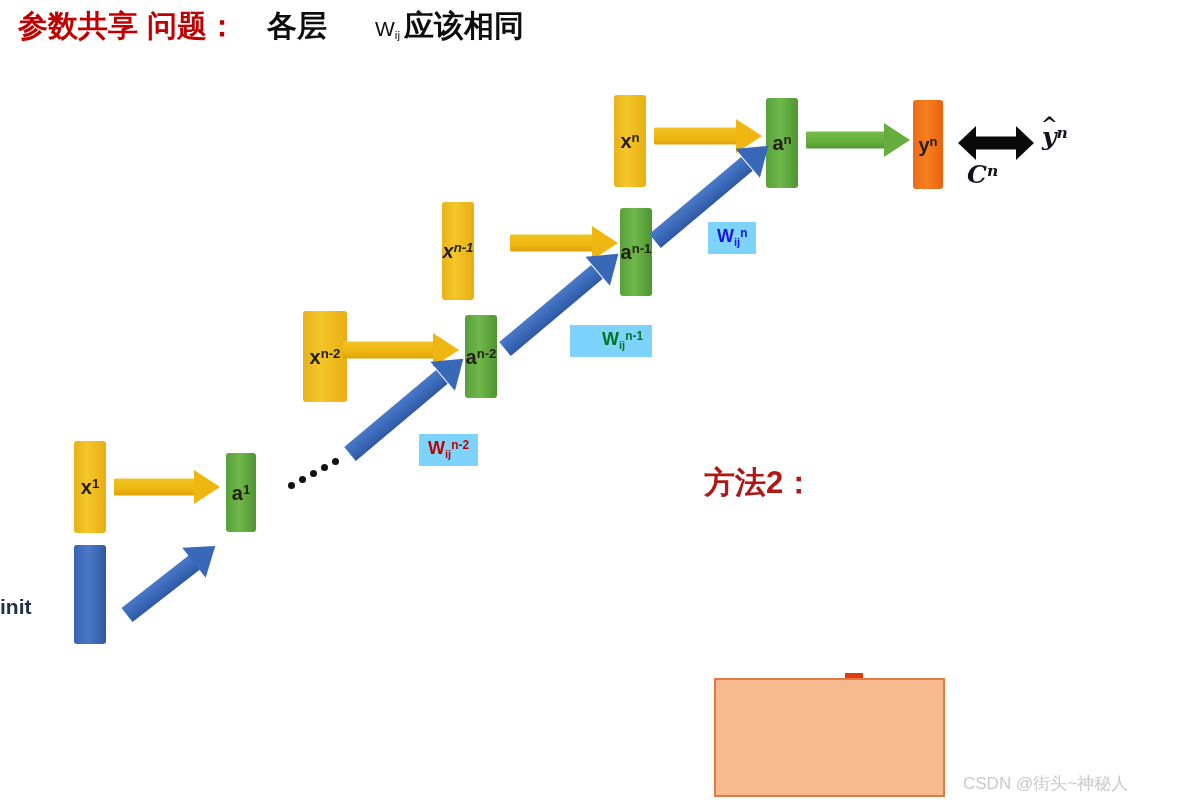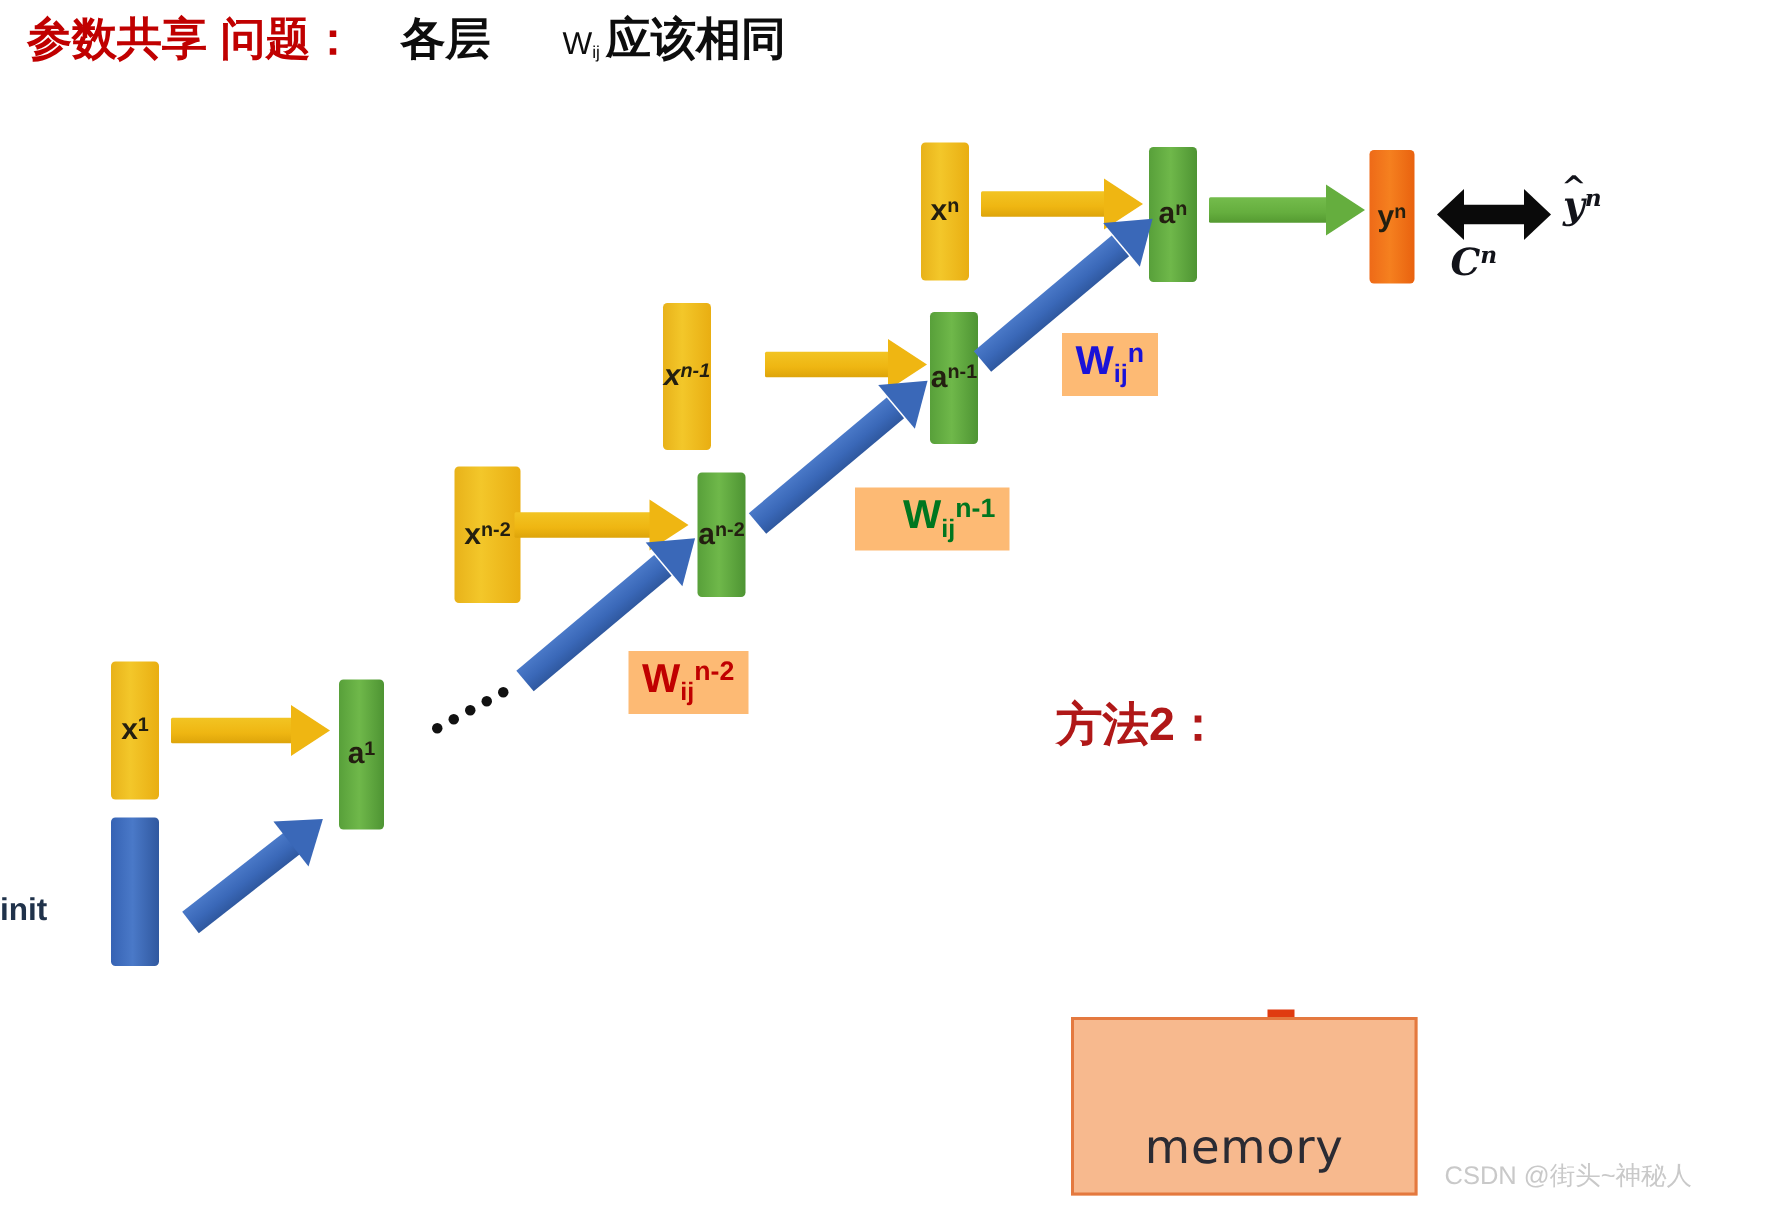--- a/index.html
+++ b/index.html
@@ -51,23 +51,23 @@
   
   .darrow{position:absolute;transform-origin:0 50%;}
   .darrow .shaft{position:absolute;left:0;top:50%;transform:translateY(-50%);height:18px;
                  background:linear-gradient(180deg,#4A79C8 0%,#3A68B8 55%,#2F589F 100%);}
   .darrow .head{position:absolute;right:0;top:50%;transform:translateY(-50%);width:0;height:0;
                 border-top:19px solid transparent;border-bottom:19px solid transparent;
                 border-left:27px solid #3A68B8;}
 
   
   .wlabel{
-    position:absolute;background:#fdba74;
+    position:absolute;background:#7dd3fc;
     padding:5px 9px 6px 9px;
-    font-size:27px;font-weight:bold;white-space:nowrap;line-height:1;text-align:right;
+    font-size:18px;font-weight:bold;white-space:nowrap;line-height:1;text-align:right;
   }
   .wlabel sub{font-size:0.62em;vertical-align:-0.34em;}
   .wlabel sup{font-size:0.66em;vertical-align:0.42em;}
   .wlabel.blue{color:#1A12D8;}
   .wlabel.green{color:#00761F;}
   .wlabel.red{color:#C00000;}
 
   
   .dots{position:absolute;}
   .dots i{position:absolute;width:7px;height:7px;border-radius:50%;background:#111;}
@@ -132,21 +132,21 @@
 
   <div class="bar blue" style="left:74px;top:545px;width:32px;height:99px;"></div>
 
   <div class="init" style="left:0px;top:578px;margin-top:17px;">init</div>
 
   <div class="harrow y" style="left:114px;top:470px;width:106px;height:34px;">
     <div class="shaft" style="width:82px;"></div>
       <div class="head"></div>
   </div>
 
-  <div class="bar green" style="left:226px;top:453px;width:30px;height:100px;">
+  <div class="bar green" style="left:226px;top:453px;width:30px;height:79px;">
     <span class="lbl"><span>a</span><sup>1</sup></span>
   </div>
 
   <div class="darrow" style="left:127px;top:596px;width:112px;height:38px;transform:rotate(-38deg);">
     <div class="shaft" style="width:86px;"></div>
       <div class="head"></div>
   </div>
 
   <div class="dots" style="left:288px;top:455px;width:70px;height:36px;">
     <i style="left:0px;top:27px;"></i>
@@ -243,18 +243,17 @@
 
   <div class="mathlbl" style="left:967px;top:160px;">
     <span>C</span><sup>n</sup>
   </div>
 
   <div class="note m2" style="left:704px;top:462px;">方法2：</div>
 
 
   <div class="memtick" style="left:845px;top:673px;width:18px;height:6px;"></div>
   <div class="membox" style="left:714px;top:678px;width:231px;height:119px;">
-    <div class="line l2">memory</div>
   </div>
 
   <div class="watermark" style="left:963px;top:772px;">CSDN @街头~神秘人</div>
 
 </div>
 
 </body></html>

